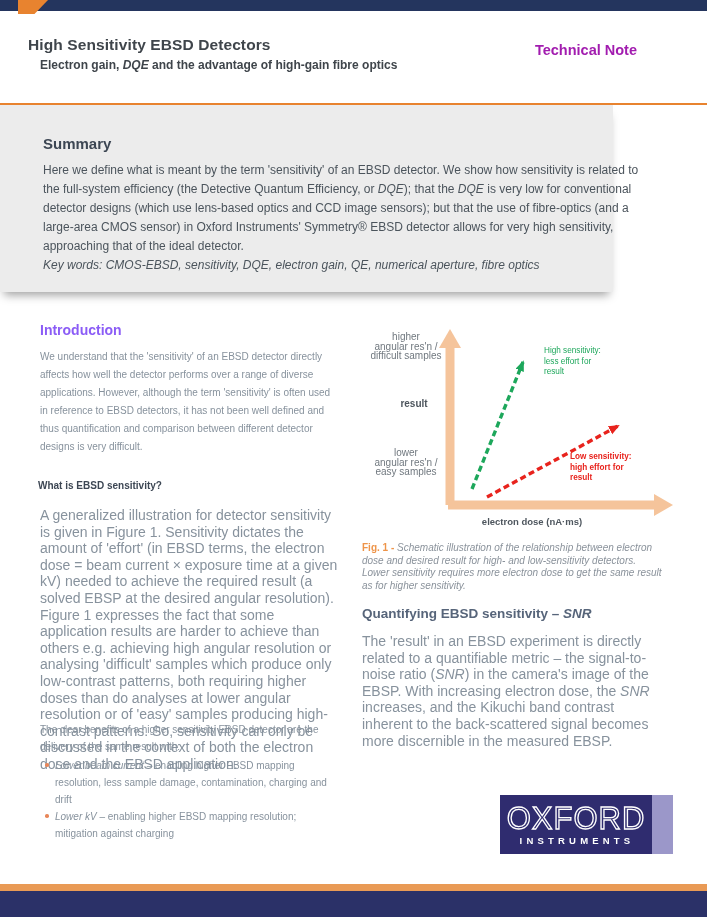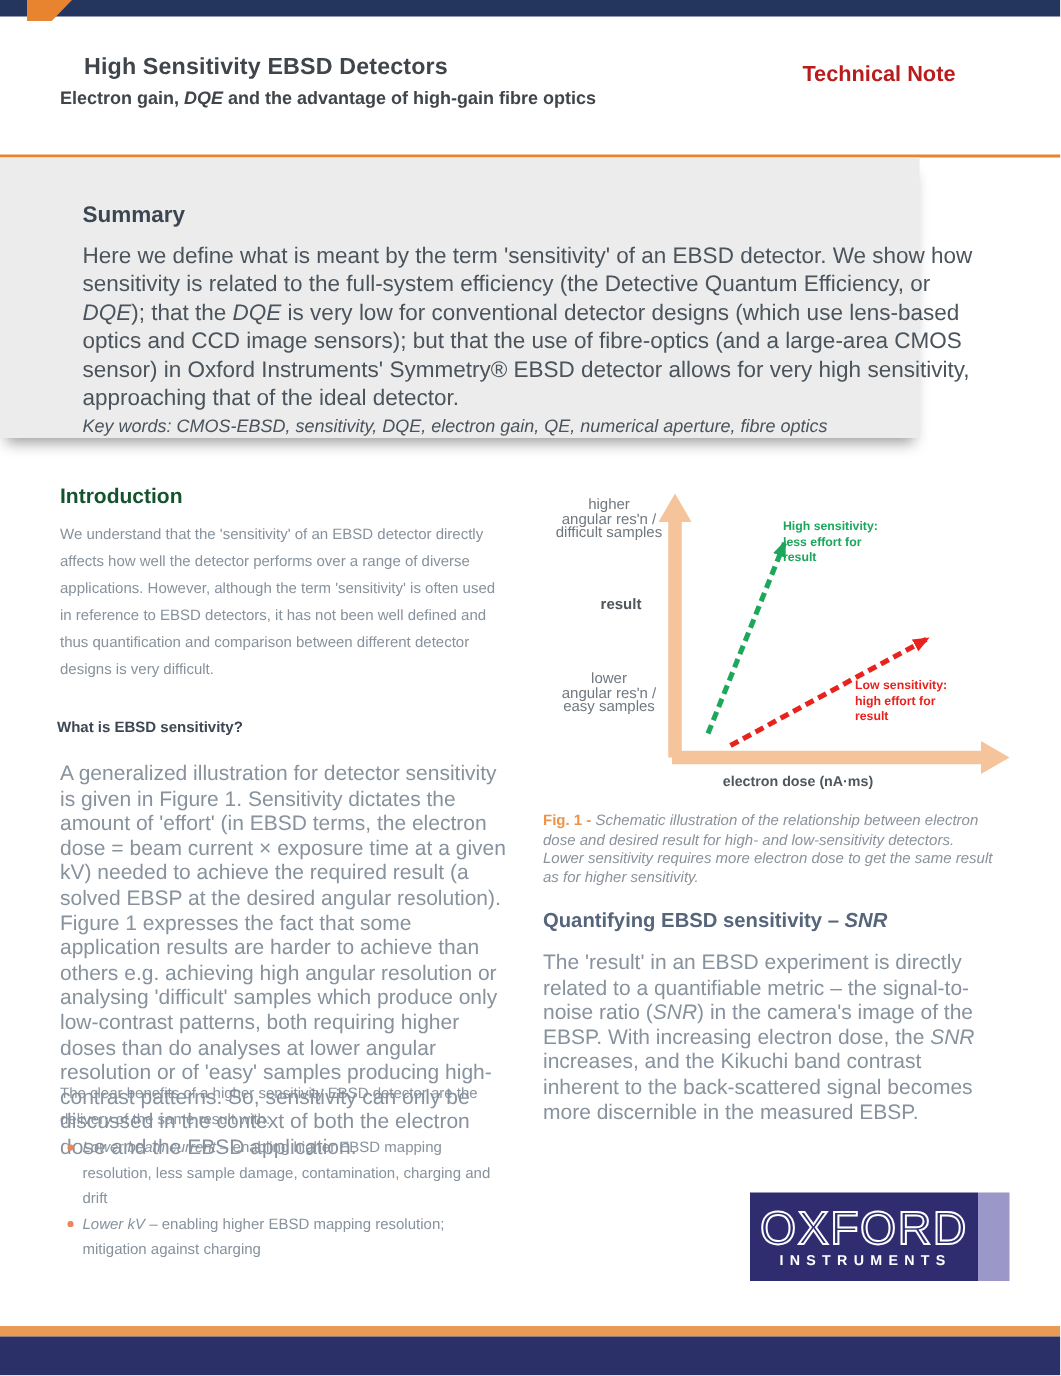--- a/index.html
+++ b/index.html
@@ -13,52 +13,52 @@
   .fuzzy { filter:blur(0.35px); }
 
   
   #top-bar { left:0; top:0; width:707px; height:11px; background:#24355E; }
   #top-flag { left:18px; top:0; width:30px; height:14px; background:#E8832F;
     clip-path:polygon(0 0,100% 0,55% 100%,0 100%); }
   #footer-stripe { left:0; bottom:26px; width:707px; height:7px; background:#E99A55; }
   #footer-bar { left:0; bottom:0; width:707px; height:26px; background:#2B3168; }
 
   
-  #doc-title { left:56px; top:36px; font-size:15.5px; font-weight:700; color:#3F454B; letter-spacing:0.1px; }
+  #doc-title { left:28px; top:36px; font-size:15.5px; font-weight:700; color:#3F454B; letter-spacing:0.1px; }
   #doc-subtitle { left:40px; top:58px; font-size:12px; font-weight:600; color:#3F454B; }
-  #doc-type { right:70px; top:42px; font-size:14.5px; font-weight:700; color:#b91c1c; }
+  #doc-type { right:70px; top:42px; font-size:14.5px; font-weight:700; color:#a21caf; }
   #orange-rule { left:0; top:103px; width:707px; height:2px; background:#E8832F; }
 
   
   #summary-panel { left:0; top:105px; width:613px; height:187px; background:#ECECEC;
-    box-shadow:0 7px 9px -4px rgba(0,0,0,0.38); padding:30px 55px 0 55px; }
+    box-shadow:0 7px 9px -4px rgba(0,0,0,0.38); padding:30px 55px 0 43px; }
   #summary-heading { font-size:15px; font-weight:700; color:#3C4653; }
-  #summary-body { margin-top:9px; font-size:15px; line-height:19px; color:#4B545C; width:600px; }
+  #summary-body { margin-top:9px; font-size:12px; line-height:19px; color:#4B545C; width:600px; }
   #summary-keywords { margin-top:2px; font-size:12px; color:#4B545C; }
 
   
-  #intro-heading { left:40px; top:322px; font-size:14px; font-weight:700; color:#14532d; }
+  #intro-heading { left:40px; top:322px; font-size:14px; font-weight:700; color:#8b5cf6; }
   #intro-body { left:40px; top:348px; width:297px; font-size:10px; line-height:18px; color:#87929D; }
   #what-heading { left:38px; top:480px; font-size:10px; font-weight:700; color:#3D4754; }
   #what-body1 { left:40px; top:507px; width:298px; font-size:14px; line-height:16.6px; color:#87929D; }
   #what-body2 { left:40px; top:722px; width:298px; font-size:10px; line-height:16.6px; color:#87929D; }
   #benefit-list { left:45px; top:757px; width:293px; font-size:10px; line-height:17px; color:#87929D; }
   .bullet { position:relative; padding-left:10px; }
   .dot { position:absolute; left:0; top:6px; width:3.5px; height:3.5px; border-radius:50%; background:#E8875A; }
 
   
   #figure { left:362px; top:326px; width:318px; height:212px; }
   #fig-svg { position:absolute; left:0; top:0; }
   .axis-note { position:absolute; font-size:10px; line-height:9.5px; color:#70787F;
     text-align:center; white-space:pre-line; }
   #fig-ytop { left:4px; top:6px; width:80px; }
   #fig-ymid { left:12px; top:72px; width:80px; text-align:center; font-size:10px; font-weight:700; color:#4E565E; }
   #fig-ybot { left:4px; top:122px; width:80px; }
-  #fig-green-label { position:absolute; left:160px; top:20px; width:95px; font-size:8.2px;
-    line-height:10.5px; font-weight:700; color:#1DA75B; white-space:pre-line; }
+  #fig-green-label { position:absolute; left:182px; top:20px; width:95px; font-size:8.2px;
+    line-height:10.5px; font-weight:400; color:#1DA75B; white-space:pre-line; }
   #fig-red-label { position:absolute; left:208px; top:126px; width:105px; font-size:8.2px;
     line-height:10.5px; font-weight:700; color:#E8231D; white-space:pre-line; }
   #fig-xlabel { position:absolute; left:85px; top:190px; width:170px; text-align:center;
     font-size:9.5px; font-weight:700; color:#4E565E; }
 
   
   #fig-caption { left:362px; top:542px; width:302px; font-size:10px; line-height:12.5px; color:#8A929B; }
   #fig-caption-label { color:#EE9449; font-weight:700; font-style:normal; }
   #quant-heading { left:362px; top:606px; font-size:13.5px; font-weight:700; color:#57657A; }
   #quant-body { left:362px; top:633px; width:306px; font-size:14px; line-height:16.6px; color:#87929D; }

